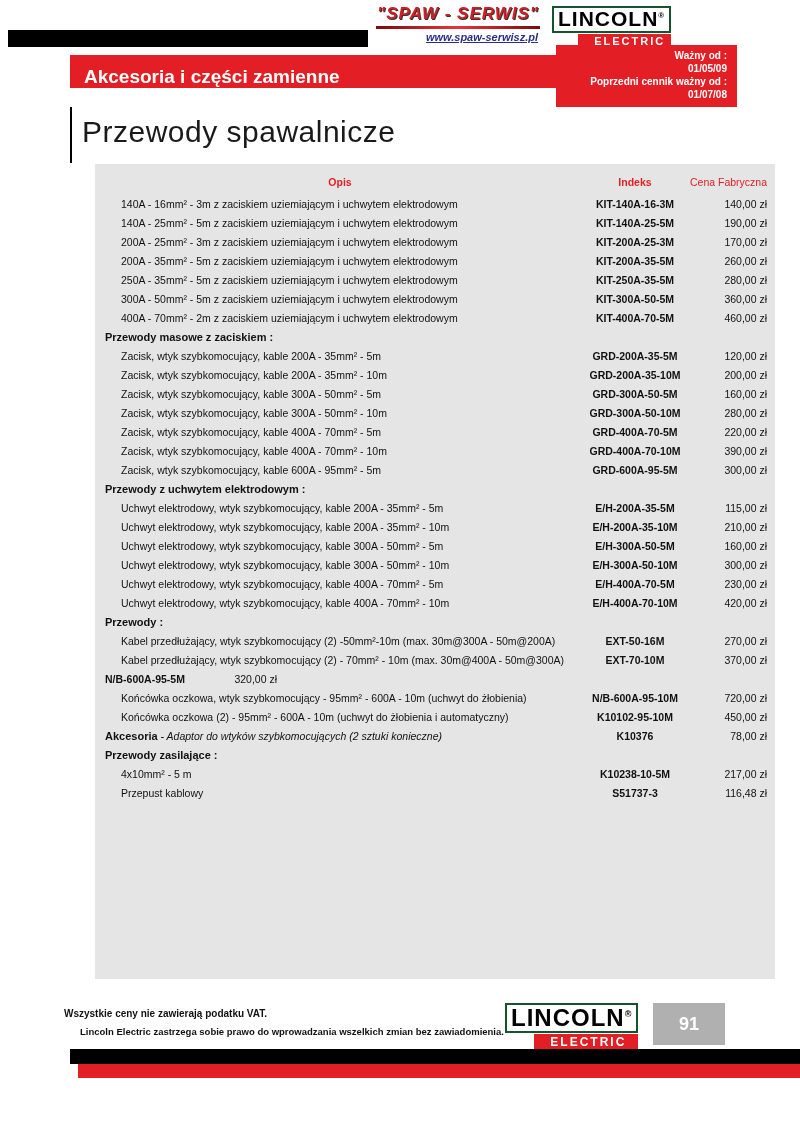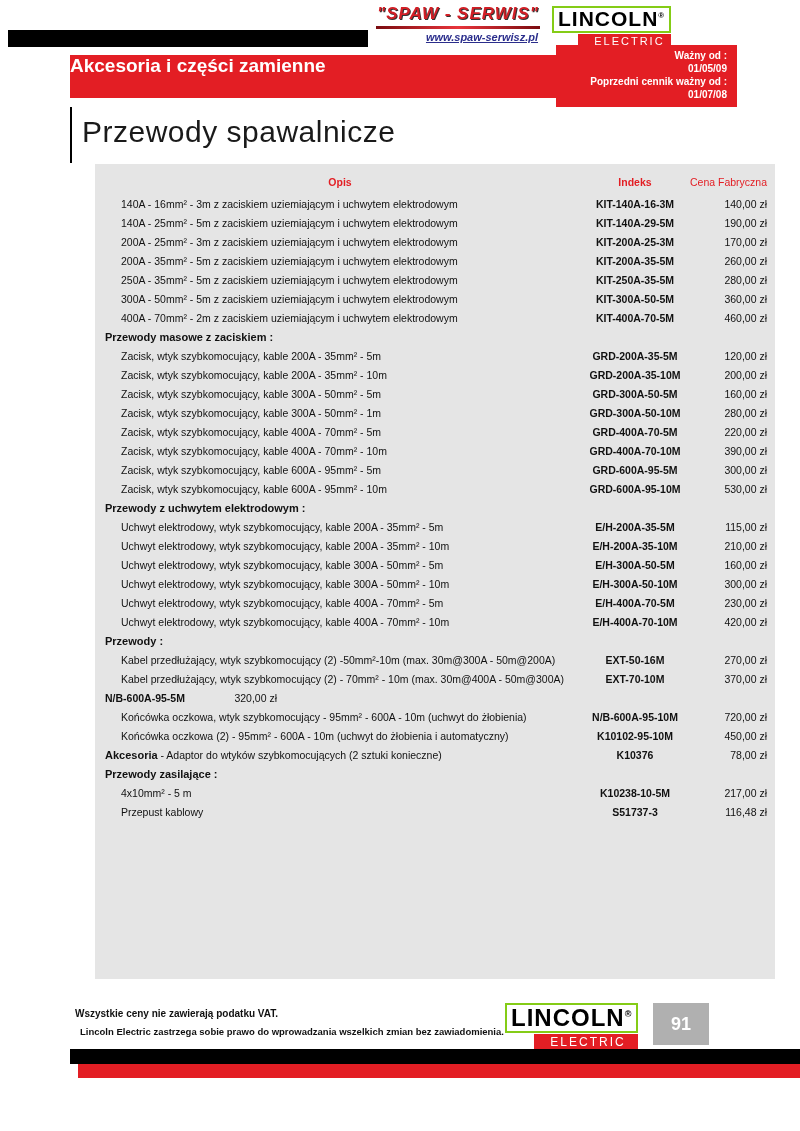--- a/index.html
+++ b/index.html
@@ -12,60 +12,60 @@
   
   .top-black-bar { left:8px; top:30px; width:360px; height:17px; background:#000; }
 
   .spaw-logo { left:368px; top:4px; width:180px; text-align:center; }
   .spaw-title { font-weight:bold; font-style:italic; font-size:17px; color:#d21f26;
                 text-shadow:1px 1px 0 #333; letter-spacing:1px; white-space:nowrap; }
   .spaw-rule { height:3px; background:linear-gradient(90deg,#7a0c10,#e8343b,#7a0c10); margin:2px 8px 2px 8px; }
   .spaw-url { font-size:11px; font-weight:bold; font-style:italic; color:#2b2e8c; text-decoration:underline;margin-left:48px; }
 
   .lincoln-logo { display:inline-block; background:#fff; }
-  .lincoln-name { font-weight:bold; color:#000; border:2px solid #84cc16; padding:0 4px 1px 4px;
+  .lincoln-name { font-weight:bold; color:#000; border:2px solid #14532d; padding:0 4px 1px 4px;
                   letter-spacing:1px; line-height:1.05; background:#fff; white-space:nowrap; }
   .lincoln-name .reg { font-size:0.38em; vertical-align:super; }
-  .lincoln-electric { background:#e31e24; color:#fff; font-weight:normal; text-align:right;
+  .lincoln-electric { background:#e31e24; color:#fff; font-weight:bold; text-align:right;
                       letter-spacing:2px; margin-left:22%; margin-top:1px; padding:1px 16px; }
   .logo-top { left:552px; top:6px; }
   .logo-top .lincoln-name { font-size:21px; }
   .logo-top .lincoln-electric { font-size:11px; }
   .logo-bottom { left:505px; top:1003px; }
   .logo-bottom .lincoln-name { font-size:24px; }
   .logo-bottom .lincoln-electric { font-size:12px; }
 
-  .red-banner { left:70px; top:55px; width:607px; height:43px; background:#e31e24;
-                display:flex; align-items:flex-start; }
+  .red-banner { left:70px; top:55px; width:607px; height:33px; background:#e31e24;
+                display:flex; align-items:flex-end; padding-left:14px; }
   .red-banner-title { color:#fff; font-weight:bold; font-size:19px; }
 
   .date-box { left:556px; top:45px; width:181px; height:62px; background:#e31e24;
               color:#fff; text-align:right; padding:4px 10px 0 0; font-size:10px; font-weight:bold; line-height:13px; }
 
   .title-vline { left:70px; top:107px; width:2px; height:56px; background:#000; }
   .page-title { left:82px; top:115px; font-size:30px; font-weight:normal; color:#1a1a1a;
                 letter-spacing:0.5px; }
 
   
   .price-table { left:80px; top:164px; width:680px; height:815px; background:#e5e5e5; padding-top:6px;margin-left:15px; }
   .t-row { display:flex; align-items:center; height:19px; font-size:10.5px; color:#111; }
   .t-desc { flex:1; padding-left:26px; white-space:nowrap; overflow:hidden; }
   .t-row.section .t-desc { padding-left:10px; }
   .t-row.section .sec-title { font-weight:bold; font-size:11px; }
-  .t-row.section .sec-suffix { font-weight:normal; font-size:10.5px; }
+  .t-row.section .sec-suffix { font-weight:normal; font-size:10.5px;font-style:italic; }
   .t-index { width:100px; text-align:center; font-weight:bold; white-space:nowrap; }
   .t-price { width:90px; text-align:right; font-weight:normal; padding-right:8px; white-space:nowrap; }
   .t-header { color:#e31e24; font-weight:bold; height:24px; }
   .t-header .t-desc { text-align:center; padding-left:0; color:#e31e24; }
   .t-header .t-index, .t-header .t-price { color:#e31e24; }
 
   
-  .foot-note1 { left:75px; top:1008px; font-size:10px; font-weight:bold; }
+  .foot-note1 { left:64px; top:1008px; font-size:10px; font-weight:bold; }
   .foot-note2 { left:80px; top:1026px; font-size:9.5px; font-weight:bold; }
-  .page-box { left:653px; top:1003px; width:56px; height:42px; background:#b0b0b0;
+  .page-box { left:653px; top:1003px; width:72px; height:42px; background:#b0b0b0;
               display:flex; align-items:center; justify-content:center;
               color:#fff; font-weight:bold; font-size:18px; }
   .bottom-black-bar { left:70px; top:1049px; width:730px; height:15px; background:#000; }
   .bottom-red-bar { left:78px; top:1064px; width:722px; height:14px; background:#e31e24; }
 </style>
 </head>
 <body>
 
 <div class="abs top-black-bar"></div>
 
@@ -101,21 +101,21 @@
     <div class="t-price">Cena Fabryczna</div>
   </div>
   <div id="table-body">
       <div class="t-row">
         <div class="t-desc">140A - 16mm² - 3m z zaciskiem uziemiającym i uchwytem elektrodowym</div>
         <div class="t-index">KIT-140A-16-3M</div>
         <div class="t-price">140,00 zł</div>
       </div>
       <div class="t-row">
         <div class="t-desc">140A - 25mm² - 5m z zaciskiem uziemiającym i uchwytem elektrodowym</div>
-        <div class="t-index">KIT-140A-29-5M</div>
+        <div class="t-index">KIT-140A-25-5M</div>
         <div class="t-price">190,00 zł</div>
       </div>
       <div class="t-row">
         <div class="t-desc">200A - 25mm² - 3m z zaciskiem uziemiającym i uchwytem elektrodowym</div>
         <div class="t-index">KIT-200A-25-3M</div>
         <div class="t-price">170,00 zł</div>
       </div>
       <div class="t-row">
         <div class="t-desc">200A - 35mm² - 5m z zaciskiem uziemiającym i uchwytem elektrodowym</div>
         <div class="t-index">KIT-200A-35-5M</div>
@@ -150,44 +150,39 @@
         <div class="t-desc">Zacisk, wtyk szybkomocujący, kable 200A - 35mm² - 10m</div>
         <div class="t-index">GRD-200A-35-10M</div>
         <div class="t-price">200,00 zł</div>
       </div>
       <div class="t-row">
         <div class="t-desc">Zacisk, wtyk szybkomocujący, kable 300A - 50mm² - 5m</div>
         <div class="t-index">GRD-300A-50-5M</div>
         <div class="t-price">160,00 zł</div>
       </div>
       <div class="t-row">
-        <div class="t-desc">Zacisk, wtyk szybkomocujący, kable 300A - 50mm² - 1m</div>
+        <div class="t-desc">Zacisk, wtyk szybkomocujący, kable 300A - 50mm² - 10m</div>
         <div class="t-index">GRD-300A-50-10M</div>
         <div class="t-price">280,00 zł</div>
       </div>
       <div class="t-row">
         <div class="t-desc">Zacisk, wtyk szybkomocujący, kable 400A - 70mm² - 5m</div>
         <div class="t-index">GRD-400A-70-5M</div>
         <div class="t-price">220,00 zł</div>
       </div>
       <div class="t-row">
         <div class="t-desc">Zacisk, wtyk szybkomocujący, kable 400A - 70mm² - 10m</div>
         <div class="t-index">GRD-400A-70-10M</div>
         <div class="t-price">390,00 zł</div>
       </div>
       <div class="t-row">
         <div class="t-desc">Zacisk, wtyk szybkomocujący, kable 600A - 95mm² - 5m</div>
         <div class="t-index">GRD-600A-95-5M</div>
         <div class="t-price">300,00 zł</div>
       </div>
-      <div class="t-row">
-        <div class="t-desc">Zacisk, wtyk szybkomocujący, kable 600A - 95mm² - 10m</div>
-        <div class="t-index">GRD-600A-95-10M</div>
-        <div class="t-price">530,00 zł</div>
-      </div>
       <div class="t-row section">
         <div class="t-desc"><span class="sec-title">Przewody z uchwytem elektrodowym :</span></div>
         <div class="t-index"></div>
         <div class="t-price"></div>
       </div>
       <div class="t-row">
         <div class="t-desc">Uchwyt elektrodowy, wtyk szybkomocujący, kable 200A - 35mm² - 5m</div>
         <div class="t-index">E/H-200A-35-5M</div>
         <div class="t-price">115,00 zł</div>
       </div>

